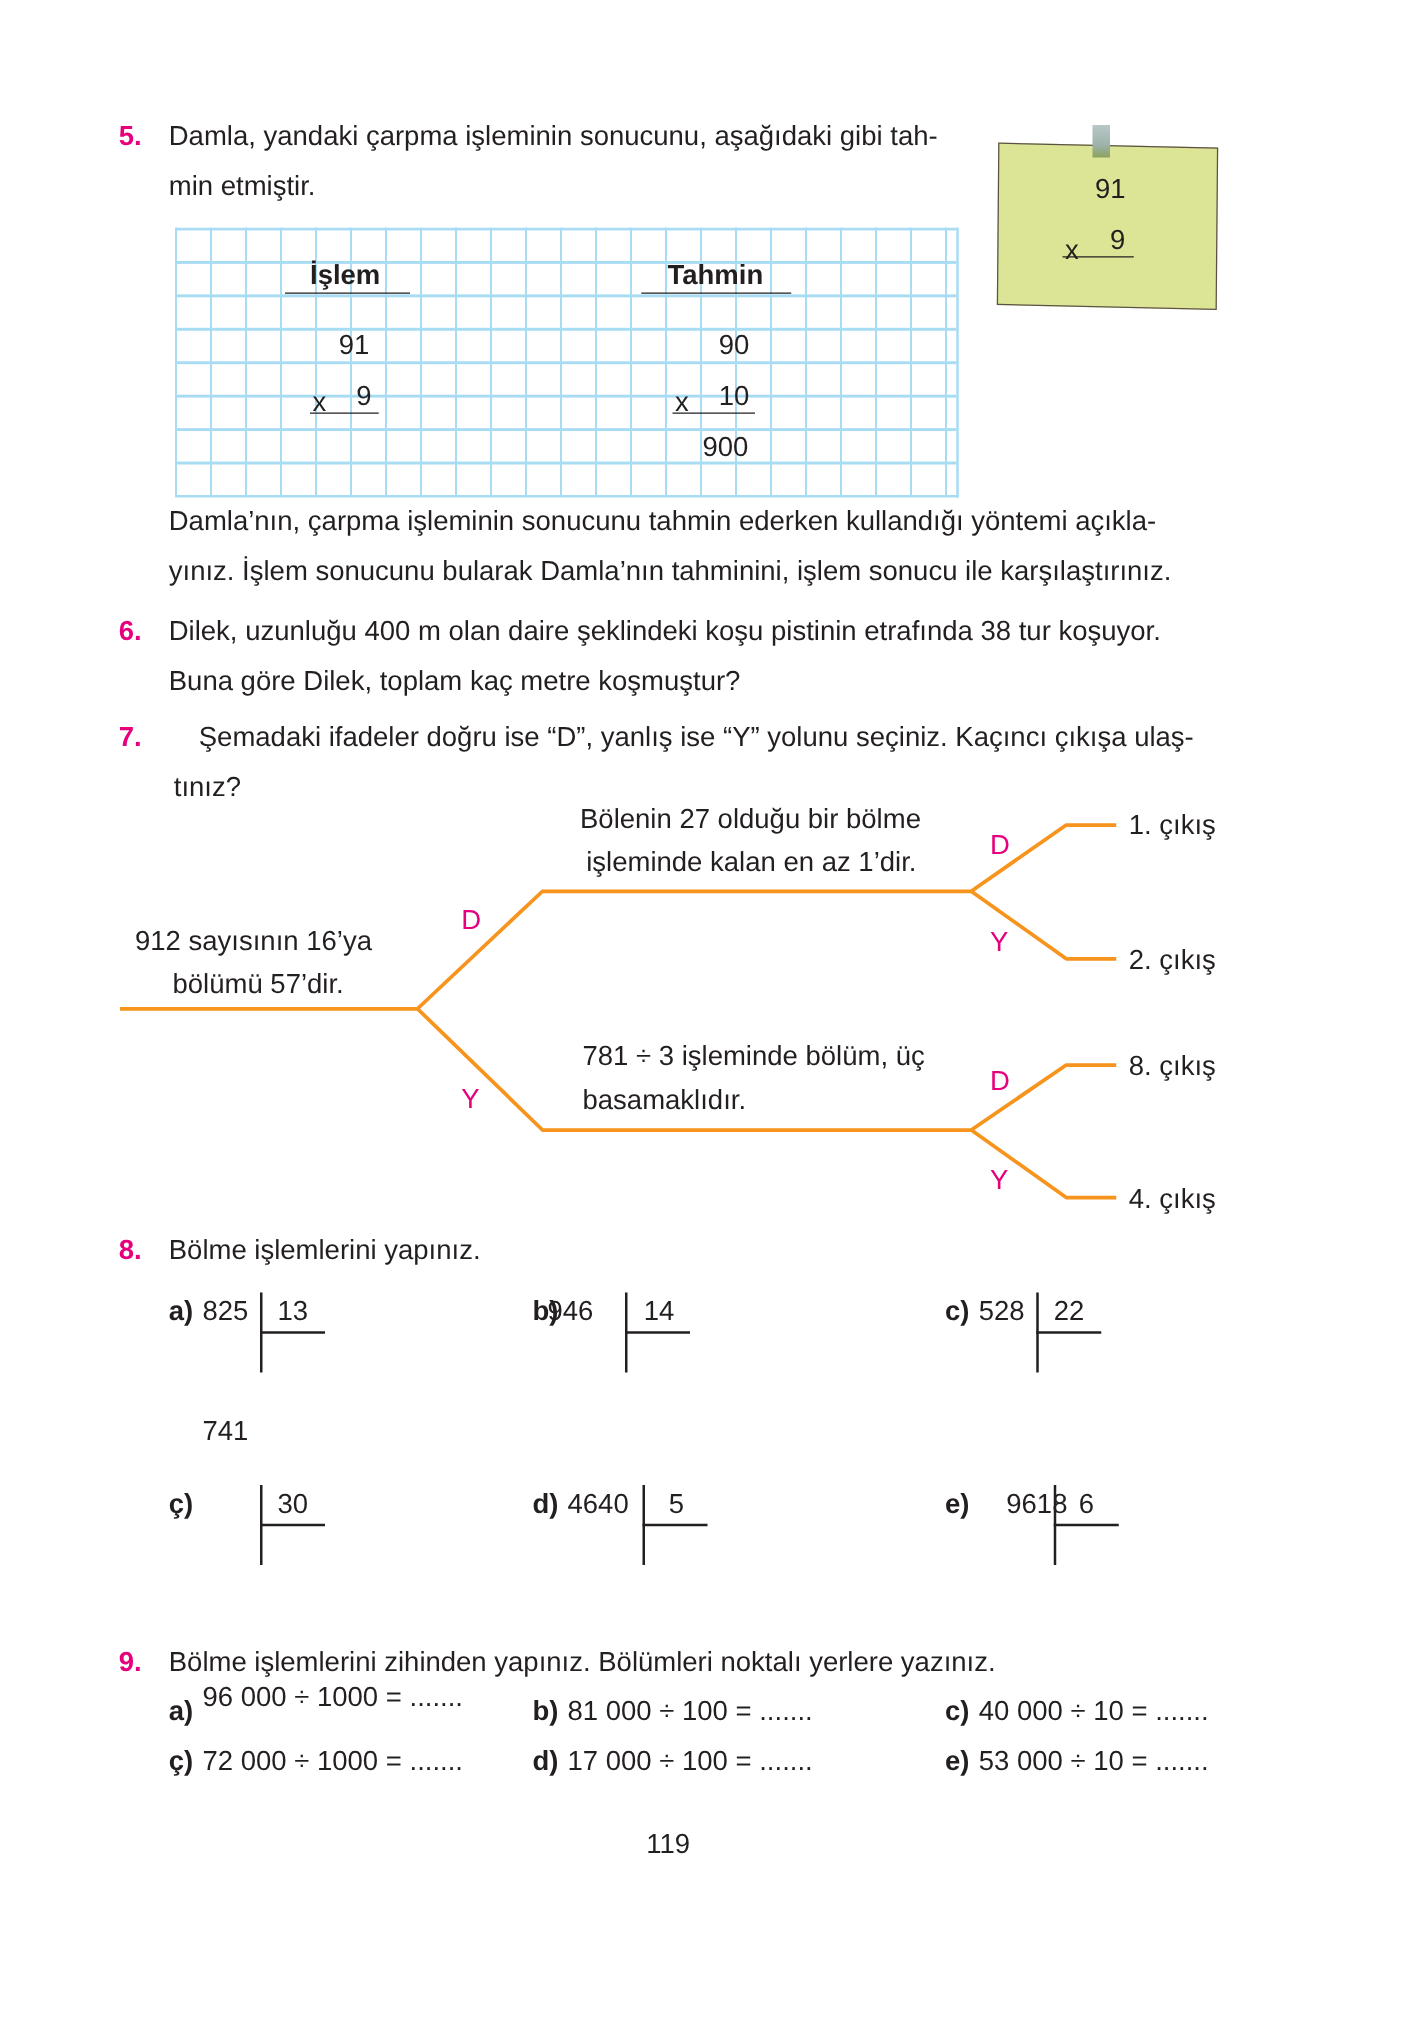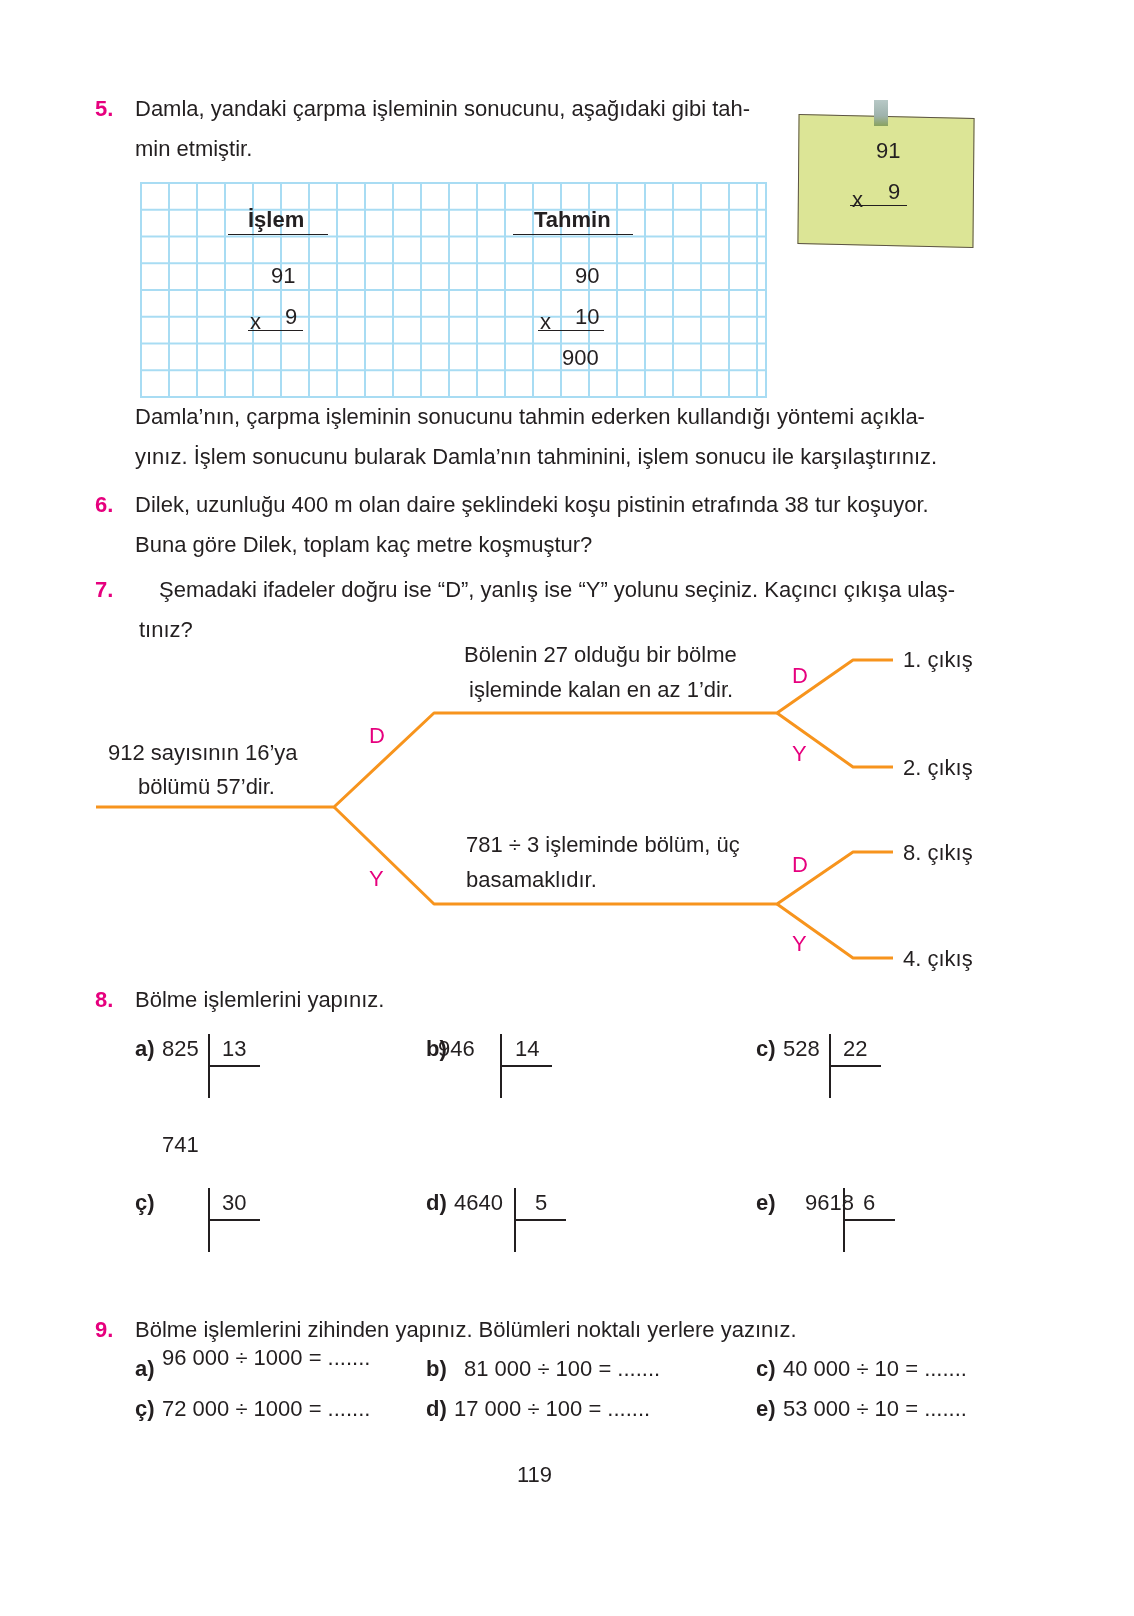--- a/index.html
+++ b/index.html
@@ -139,21 +139,21 @@
 <div class="divline-v" style="left:843px;top:1188px;height:64px;"></div>
 <div class="divline-h" style="left:843px;top:1219px;width:52px;"></div>
 <span class="abs txt" style="left:863px;top:1189px;">6</span>
 
 <span class="abs txt num" style="left:95px;top:1316px;">9.</span>
 <span class="abs txt" style="left:135px;top:1316px;">Bölme işlemlerini zihinden yapınız. Bölümleri noktalı yerlere yazınız.</span>
 
 <span class="abs txt bold" style="left:135px;top:1355px;">a)</span>
 <span class="abs txt" style="left:162px;top:1344px;">96 000 ÷ 1000 = .......</span>
 <span class="abs txt bold" style="left:426px;top:1355px;">b)</span>
-<span class="abs txt" style="left:464px;top:1355px;">81 000 ÷ 100 = .......</span>
+<span class="abs txt" style="left:454px;top:1355px;">81 000 ÷ 100 = .......</span>
 <span class="abs txt bold" style="left:756px;top:1355px;">c)</span>
 <span class="abs txt" style="left:783px;top:1355px;">40 000 ÷ 10 = .......</span>
 
 <span class="abs txt bold" style="left:135px;top:1395px;">ç)</span>
 <span class="abs txt" style="left:162px;top:1395px;">72 000 ÷ 1000 = .......</span>
 <span class="abs txt bold" style="left:426px;top:1395px;">d)</span>
 <span class="abs txt" style="left:454px;top:1395px;">17 000 ÷ 100 = .......</span>
 <span class="abs txt bold" style="left:756px;top:1395px;">e)</span>
 <span class="abs txt" style="left:783px;top:1395px;">53 000 ÷ 10 = .......</span>
 

